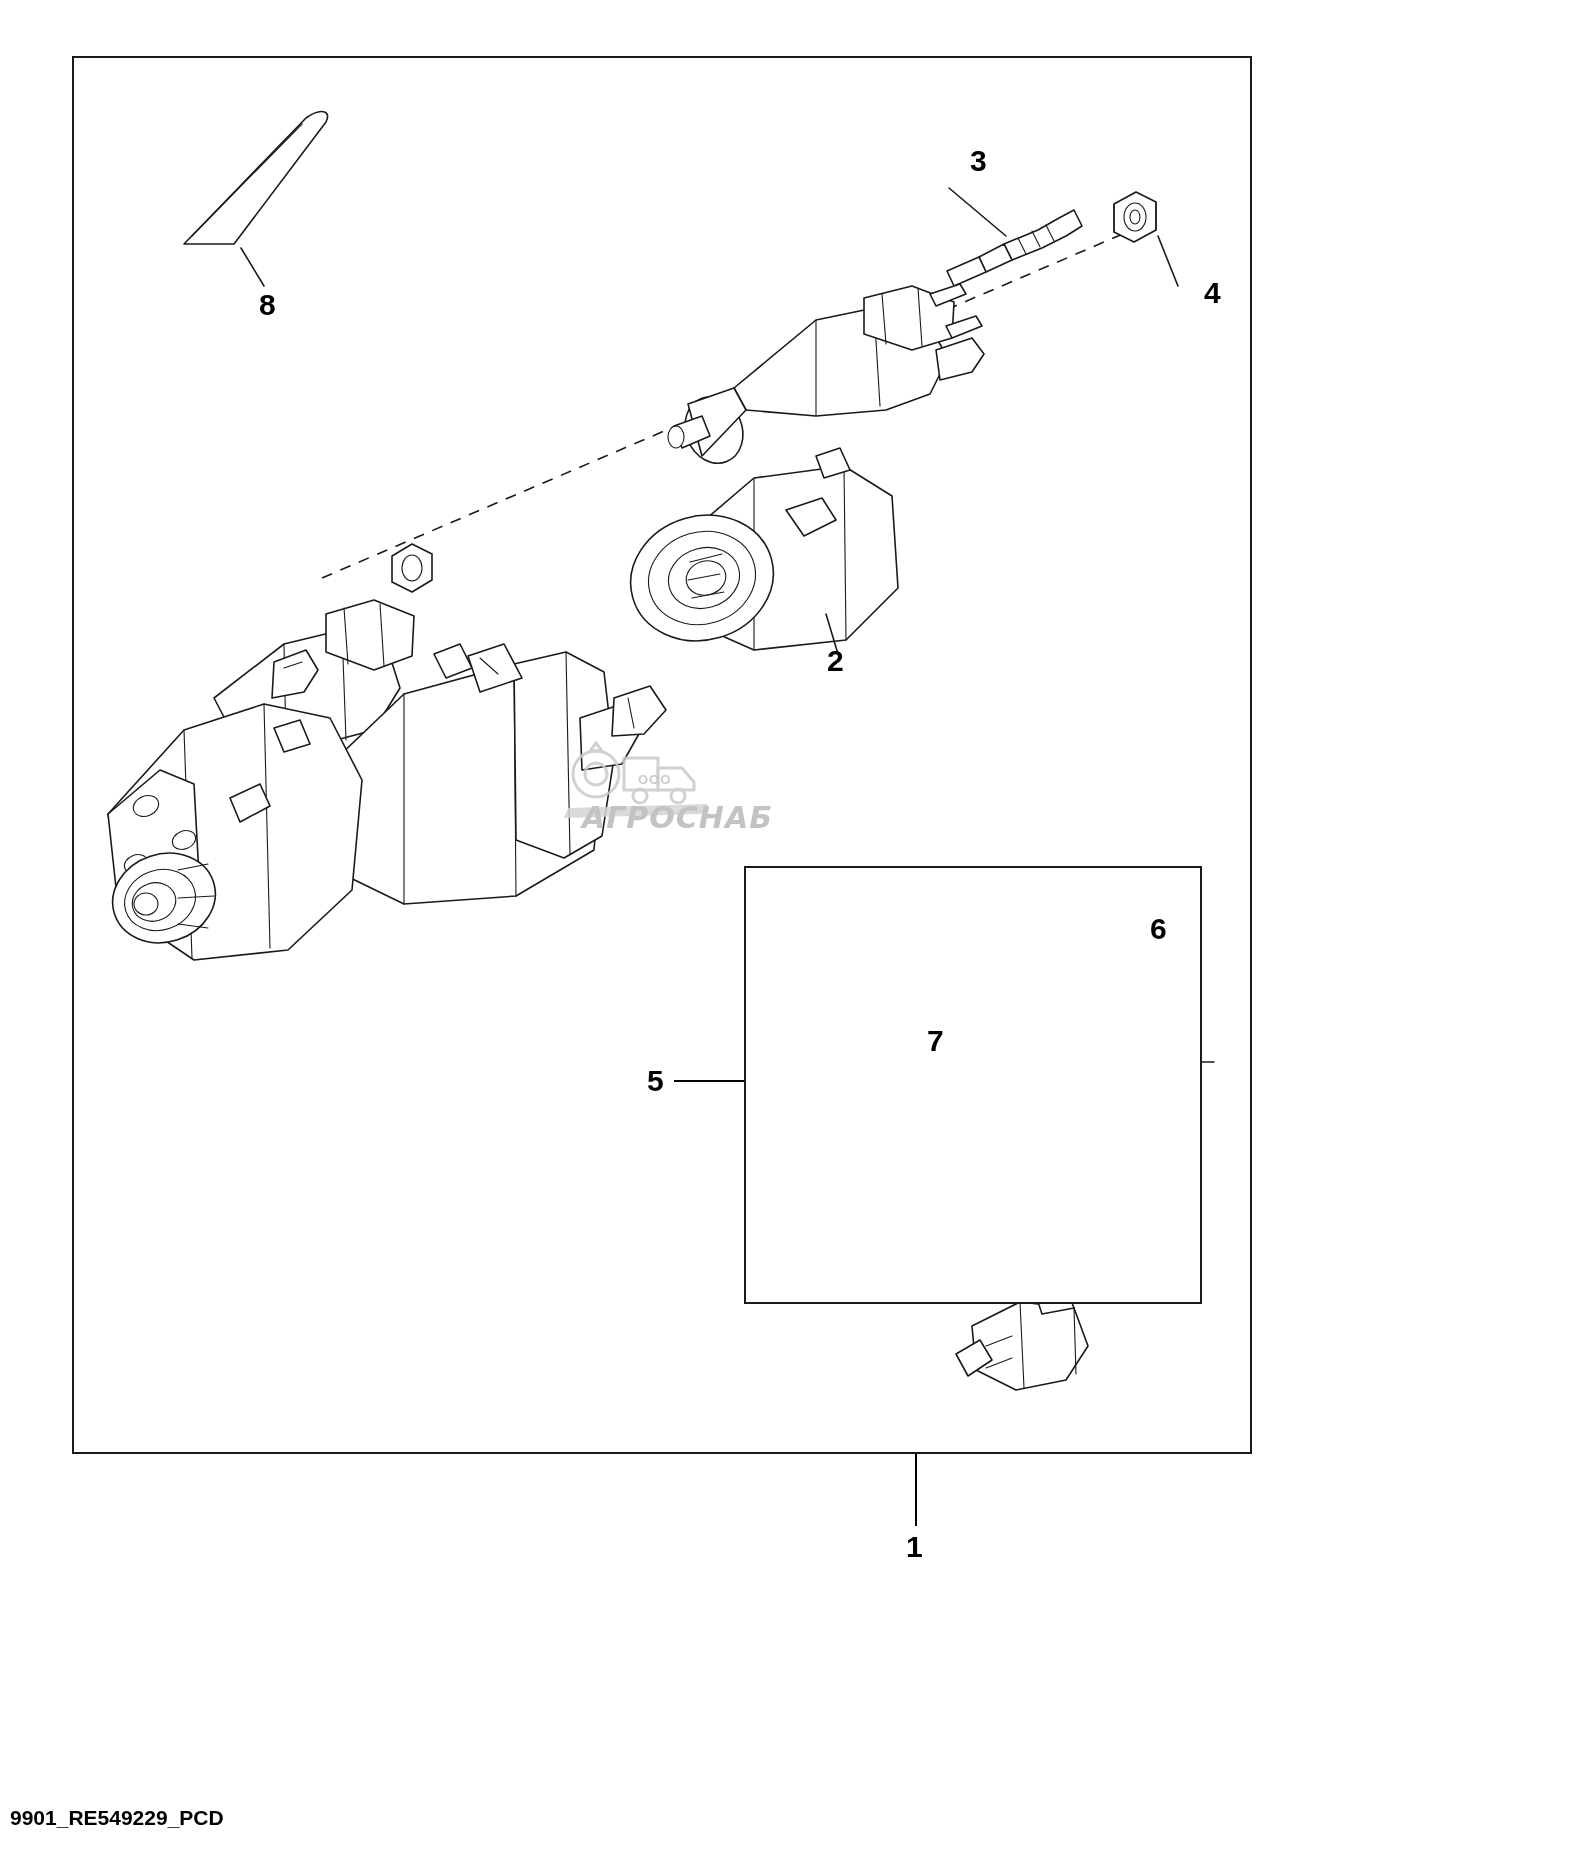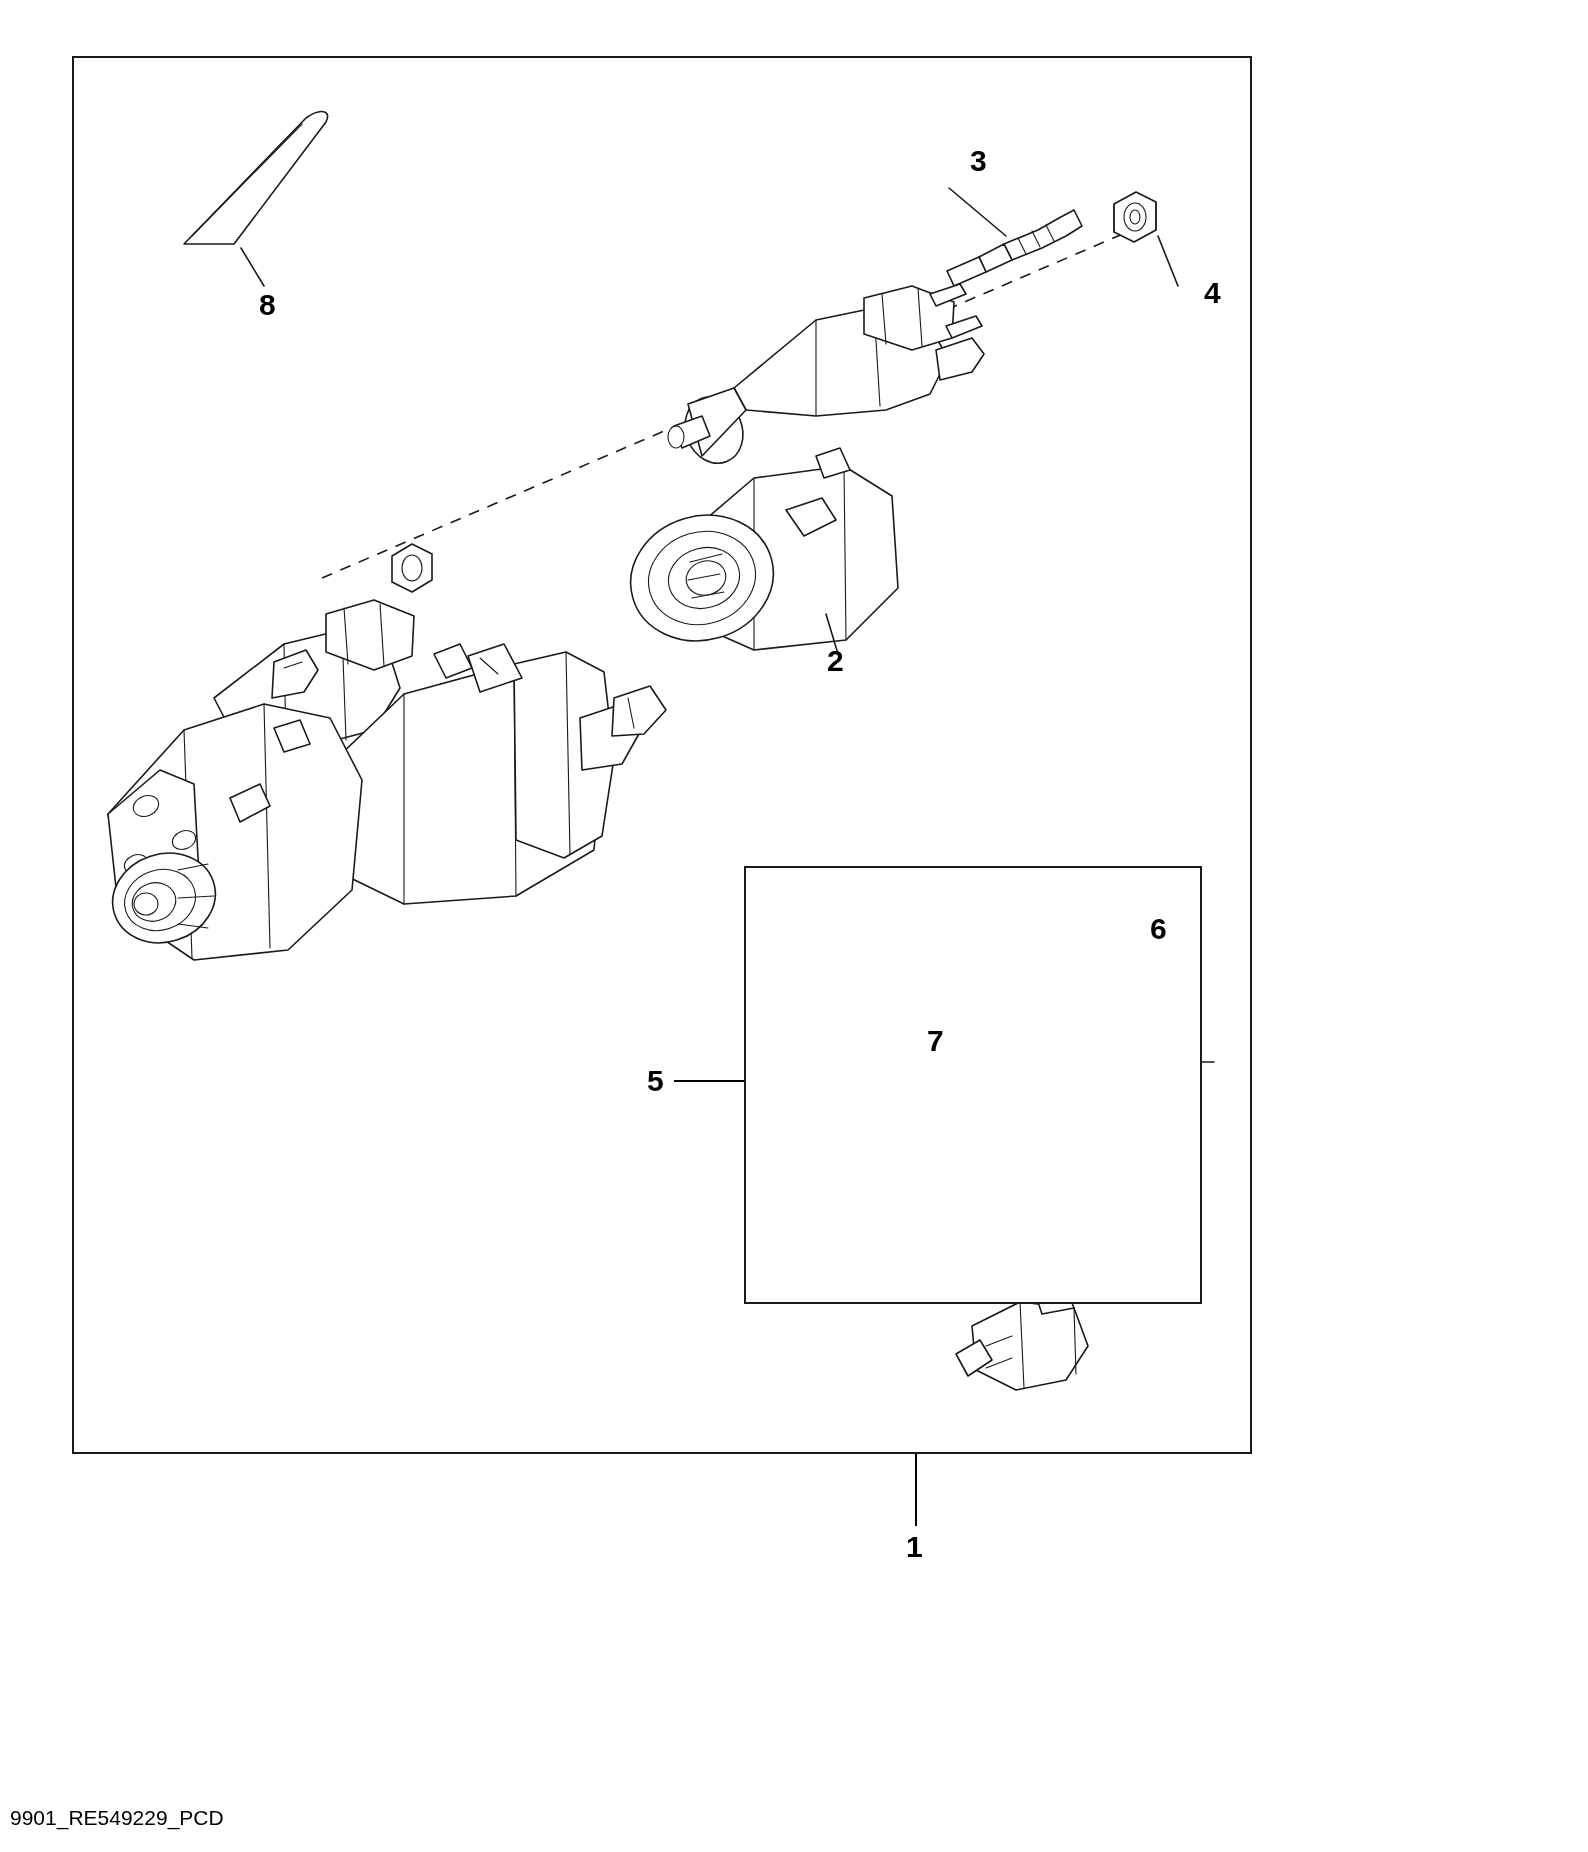--- a/index.html
+++ b/index.html
@@ -71,20 +71,21 @@
     color: #c2c2c5;
     letter-spacing: 1px;
   }
   
   #footer-code {
     position: absolute;
     left: 10px; top: 1806px;
     font-size: 21px;
     color: #000000;
     font-family: "Liberation Sans", sans-serif;
+    font-weight: bold;
   }
   svg { display: block; }
   .ln { fill: none; stroke: #1a1a1a; stroke-width: 1.6; stroke-linejoin: round; stroke-linecap: round; }
   .ln-thin { fill: none; stroke: #1a1a1a; stroke-width: 1.1; stroke-linejoin: round; stroke-linecap: round; }
   .ln-fill { fill: #ffffff; stroke: #1a1a1a; stroke-width: 1.6; stroke-linejoin: round; }
   .ln-fill-thin { fill: #ffffff; stroke: #1a1a1a; stroke-width: 1.1; stroke-linejoin: round; }
   .dash { fill: none; stroke: #1a1a1a; stroke-width: 1.6; stroke-dasharray: 11 9; }
   .dash-s { fill: none; stroke: #1a1a1a; stroke-width: 1.4; stroke-dasharray: 7 6; }
 </style>
 </head>
@@ -235,19 +236,35 @@
     <div class="leader" style="left:600px;top:1022px;width:70px;height:2px;"></div>
 
     <div class="callout" style="left:185px;top:232px;">8</div>
     <div class="callout" style="left:896px;top:88px;">3</div>
     <div class="callout" style="left:1130px;top:220px;">4</div>
     <div class="callout" style="left:753px;top:588px;">2</div>
     <div class="callout" style="left:573px;top:1008px;">5</div>
     <div class="callout" style="left:853px;top:968px;">7</div>
     <div class="callout" style="left:1076px;top:856px;">6</div>
 
+    <div id="watermark" style="left:484px;top:680px;">
+      <svg width="230" height="110" viewBox="0 0 230 110">
+        <g fill="none" stroke="#c9c9cc" stroke-width="3">
+          <circle cx="38" cy="36" r="23"></circle>
+          <circle cx="38" cy="36" r="11"></circle>
+          <path d="M38 5 L44 13 L32 13 Z"></path>
+          <path d="M66 52 L66 20 L100 20 L100 52 Z"></path>
+          <path d="M100 30 L124 30 L136 44 L136 52 L100 52 Z"></path>
+          <circle cx="82" cy="58" r="7"></circle>
+          <circle cx="120" cy="58" r="7"></circle>
+        </g>
+        <path d="M10 70 L150 66 L146 76 L6 80 Z" fill="#d4d4d7"></path>
+      </svg>
+      <div class="wm-sub">ООО</div>
+      <div class="wm-text">АГРОСНАБ</div>
+    </div>
   </div>
 
   <div class="leader" style="left:915px;top:1454px;width:2px;height:72px;"></div>
   <div class="callout" style="left:906px;top:1532px;">1</div>
 
   <div id="footer-code">9901_RE549229_PCD</div>
 </div>
 
 </body></html>

